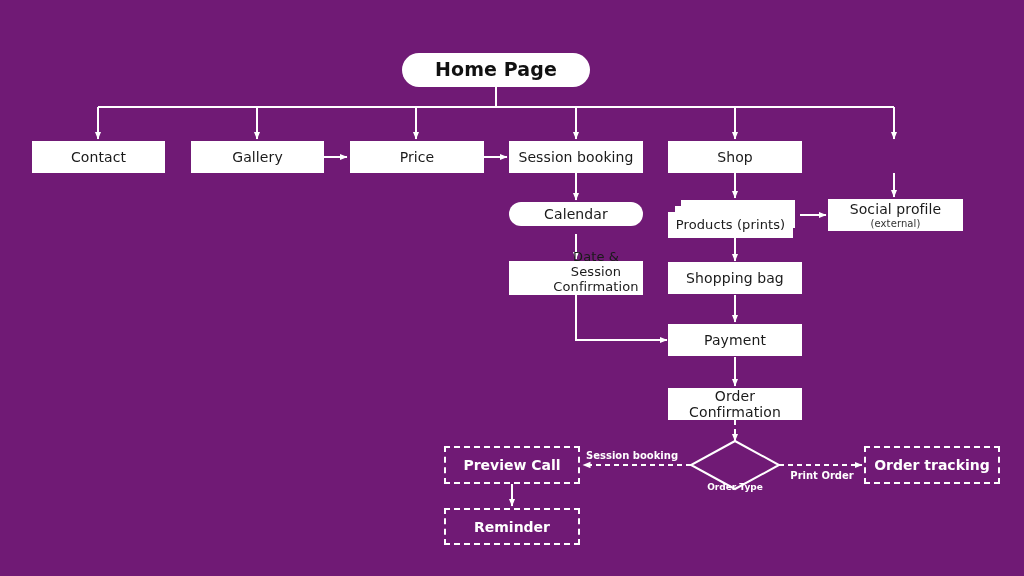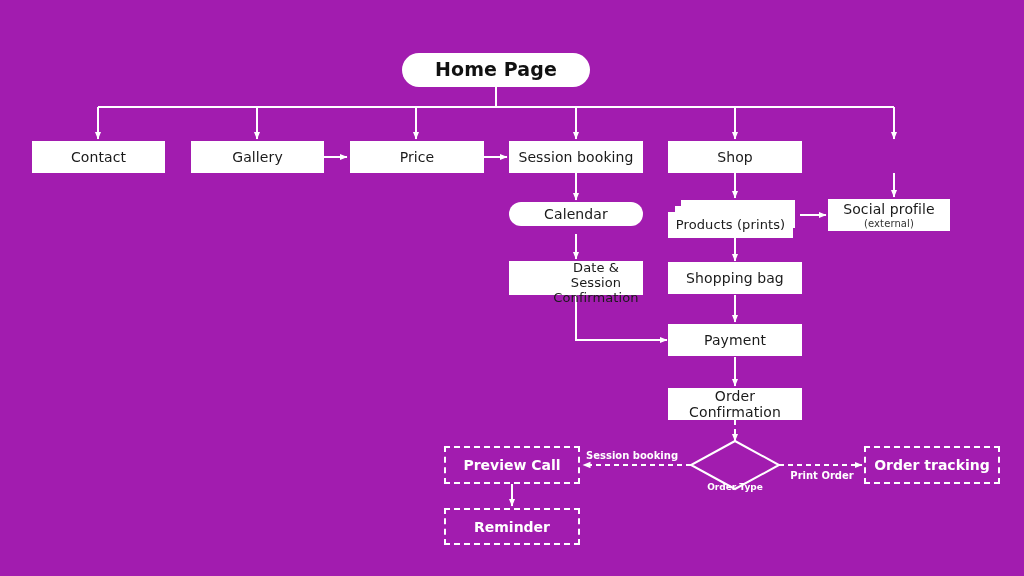--- a/index.html
+++ b/index.html
@@ -4,21 +4,21 @@
 <style>
   html, body {
     margin: 0;
     padding: 0;
     background: #000000;
   }
   #canvas {
     position: relative;
     width: 1024px;
     height: 576px;
-    background: #a21caf;
+    background: #701a75;
     overflow: hidden;
     font-family: "DejaVu Sans", "Liberation Sans", sans-serif;
   }
   svg#wires {
     position: absolute;
     left: 0; top: 0;
     width: 1024px;
     height: 576px;
     pointer-events: none;
   }
@@ -172,26 +172,26 @@
   <div class="node" style="left:509px; top:202px; width:134px; height:24px;border-radius:14px;">
     <span class="main-lbl">Calendar</span>
   </div>
 
   <div class="stack-layer" style="left:681px; top:200px; width:114px; height:28px;"></div>
   <div class="stack-layer" style="left:675px; top:206px; width:114px; height:28px;"></div>
   <div class="node" style="left:668px; top:212px; width:125px; height:26px; font-size:13px;">
     <span class="main-lbl">Products (prints)</span>
   </div>
 
-  <div class="node" style="left:828px; top:199px; width:122px; height:32px; flex-direction:column; justify-content:center;">
+  <div class="node" style="left:828px; top:199px; width:135px; height:32px; flex-direction:column; justify-content:center;">
     <span class="main-lbl">Social profile</span>
     <span class="sub">(external)</span>
   </div>
 
-  <div class="node" style="left:509px; top:261px; width:134px; height:34px; flex-direction:column; justify-content:space-between; font-size:13px;padding-left:40px;">
+  <div class="node" style="left:509px; top:261px; width:134px; height:34px; flex-direction:column; justify-content:flex-end; font-size:13px;padding-left:40px;">
     <span class="main-lbl">Date &amp; Session</span>
     <span class="main-lbl">Confirmation</span>
   </div>
 
   <div class="node" style="left:668px; top:262px; width:134px; height:32px;">
     <span class="main-lbl">Shopping bag</span>
   </div>
 
   <div class="node" style="left:668px; top:324px; width:134px; height:32px;">
     <span class="main-lbl">Payment</span>

